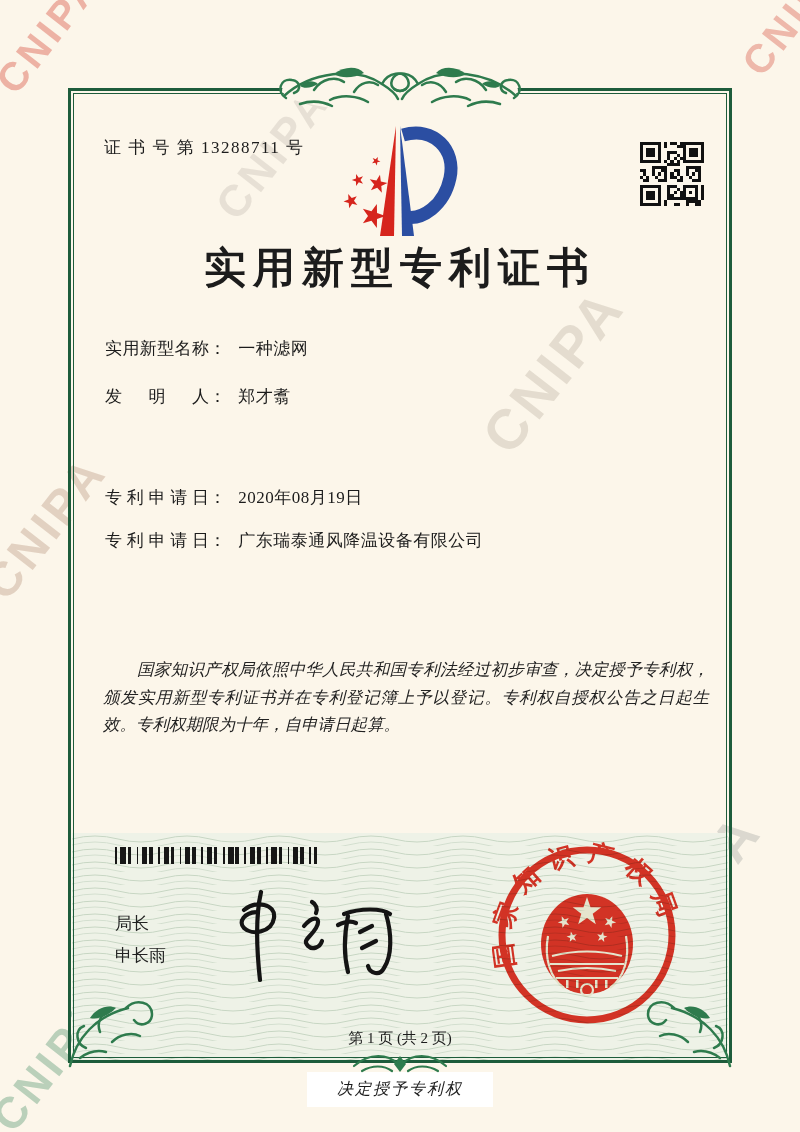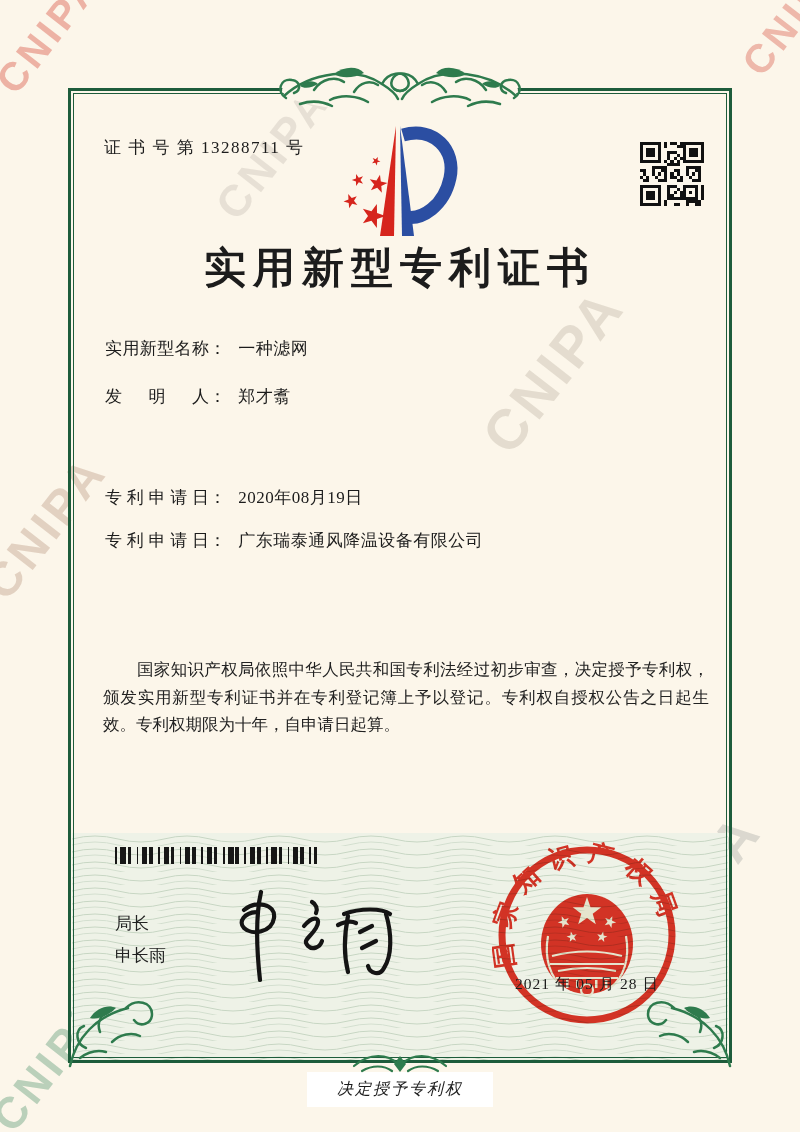--- a/index.html
+++ b/index.html
@@ -30,21 +30,21 @@
   .qr span{display:block;}
   .title{position:absolute;left:0;right:0;top:240px;text-align:center;font-size:42px;
          font-weight:bold;letter-spacing:7px;z-index:3;}
   .row{position:absolute;left:105px;font-size:17px;z-index:3;}
   .flabel{display:inline-block;width:104px;text-align:justify;text-align-last:justify;vertical-align:top;}
   .fcolon{display:inline-block;vertical-align:top;}
   .fvalue{display:inline-block;margin-left:8px;vertical-align:top;letter-spacing:.5px;}
   .fvalue-wide{width:470px;line-height:25px;}
   .pair2{position:absolute;left:303px;top:0;white-space:nowrap;}
   .paras{position:absolute;left:103px;top:656px;width:606px;font-size:16.5px;line-height:27.5px;
-         text-align:justify;color:#222;z-index:3;}
+         text-align:justify;font-style:italic;color:#222;z-index:3;}
   .paras p{margin:0;text-indent:34px;}
   .barcode{position:absolute;left:115px;top:847px;width:202px;height:17px;overflow:hidden;
            white-space:nowrap;font-size:0;z-index:3;}
   .barcode i{display:inline-block;height:17px;}
   .signer{position:absolute;left:115px;z-index:3;font-family:"Liberation Sans","DejaVu Sans",sans-serif;
           font-size:17px;font-weight:500;color:#222;}
   .signer-title{top:912px;}
   .signer-name{top:944px;}
   .signature{position:absolute;left:226px;top:884px;z-index:4;}
   .seal{position:absolute;left:492px;top:840px;z-index:4;mix-blend-mode:multiply;opacity:.95;}
@@ -672,17 +672,17 @@
       <path d="M134,96 C138,118 132,138 118,148"></path>
       <circle cx="95" cy="150" r="6"></circle>
     </g>
     <g fill="#f6f1e2">
       <rect x="74" y="140" width="2.5" height="8"></rect>
       <rect x="84" y="140" width="2.5" height="8"></rect>
       <rect x="103" y="140" width="2.5" height="8"></rect>
       <rect x="113" y="140" width="2.5" height="8"></rect>
     </g>
   </svg>
-  <div class="seal-date">2021 年 05 月 28 日</div>
-
+
+  <div class="page-info">第 1 页 (共 2 页)</div>
   <div class="note">决定授予专利权</div>
 
 </div>
 
 </body></html>

